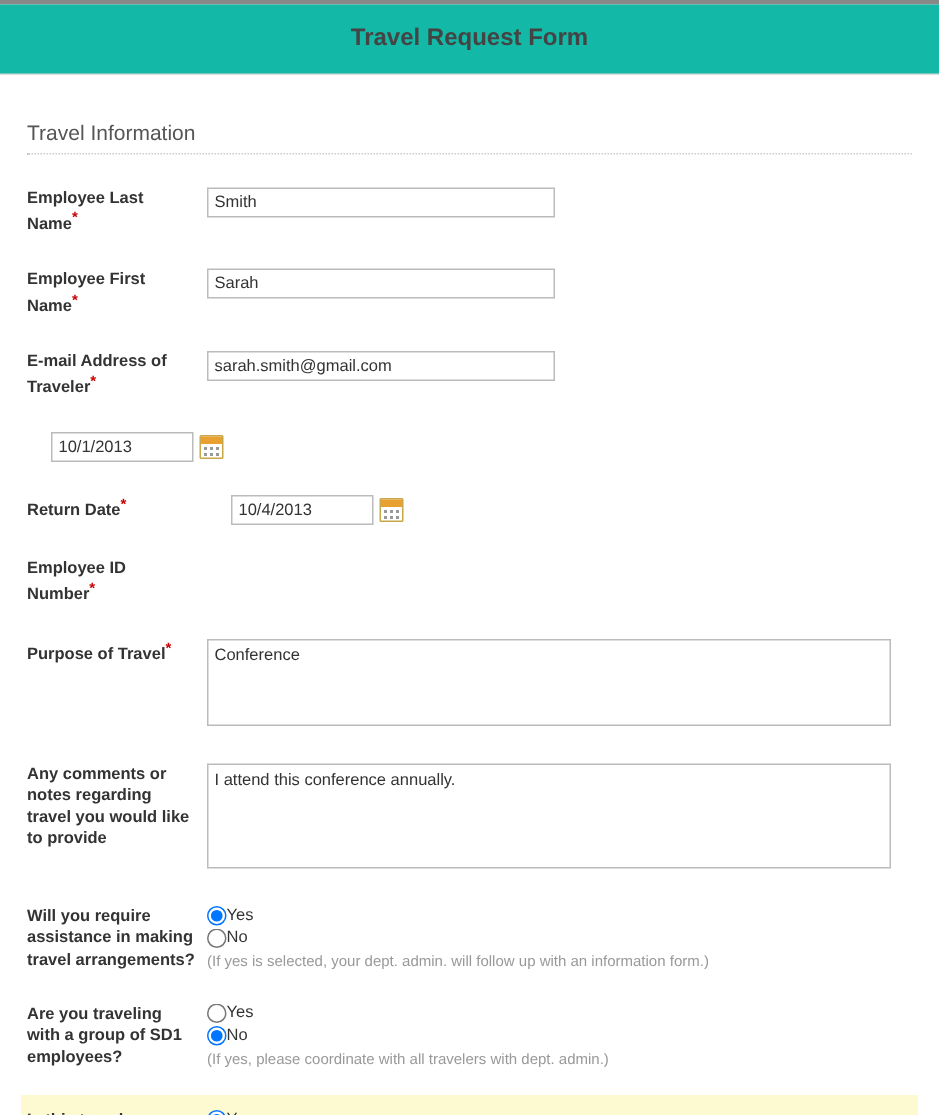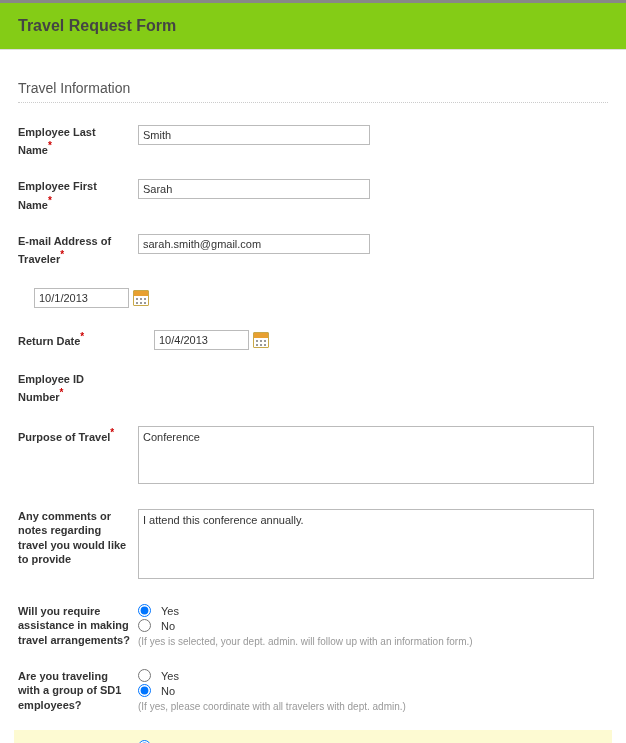--- a/index.html
+++ b/index.html
@@ -8,23 +8,24 @@
     font-family: Arial, Helvetica, sans-serif;
     font-size: 12px;
     color: #333;
     background: #fff;
   }
   .page {
     width: 626px;
     border-top: 3px solid #888;
   }
   .header {
-    background: #84cc16;
+    background: #14b8a6;
     border-bottom: 1px solid #ddd;
     padding: 14px 18px;
+    text-align: center;
   }
   .header h1 {
     margin: 0;
     font-size: 16px;
     font-weight: bold;
     color: #444;
   }
   .content {
     padding: 30px 18px 20px 18px;
   }
@@ -108,22 +109,21 @@
     width: 2px; height: 2px;
     background: #999;
     box-shadow: 4px 0 #999, 8px 0 #999, 0 4px #999, 4px 4px #999, 8px 4px #999;
   }
   .radio-group {
     font-size: 11px;
     color: #333;
   }
   .radio-line {
     display: flex;
-    align-items: center;
-    gap: 10px;
+    gap: 0;
     margin-bottom: 2px;
   }
   .radio-line input { margin: 0; }
   .hint {
     font-size: 10px;
     color: #999;
     font-style: normal;
     margin-top: 4px;
   }
 </style>

